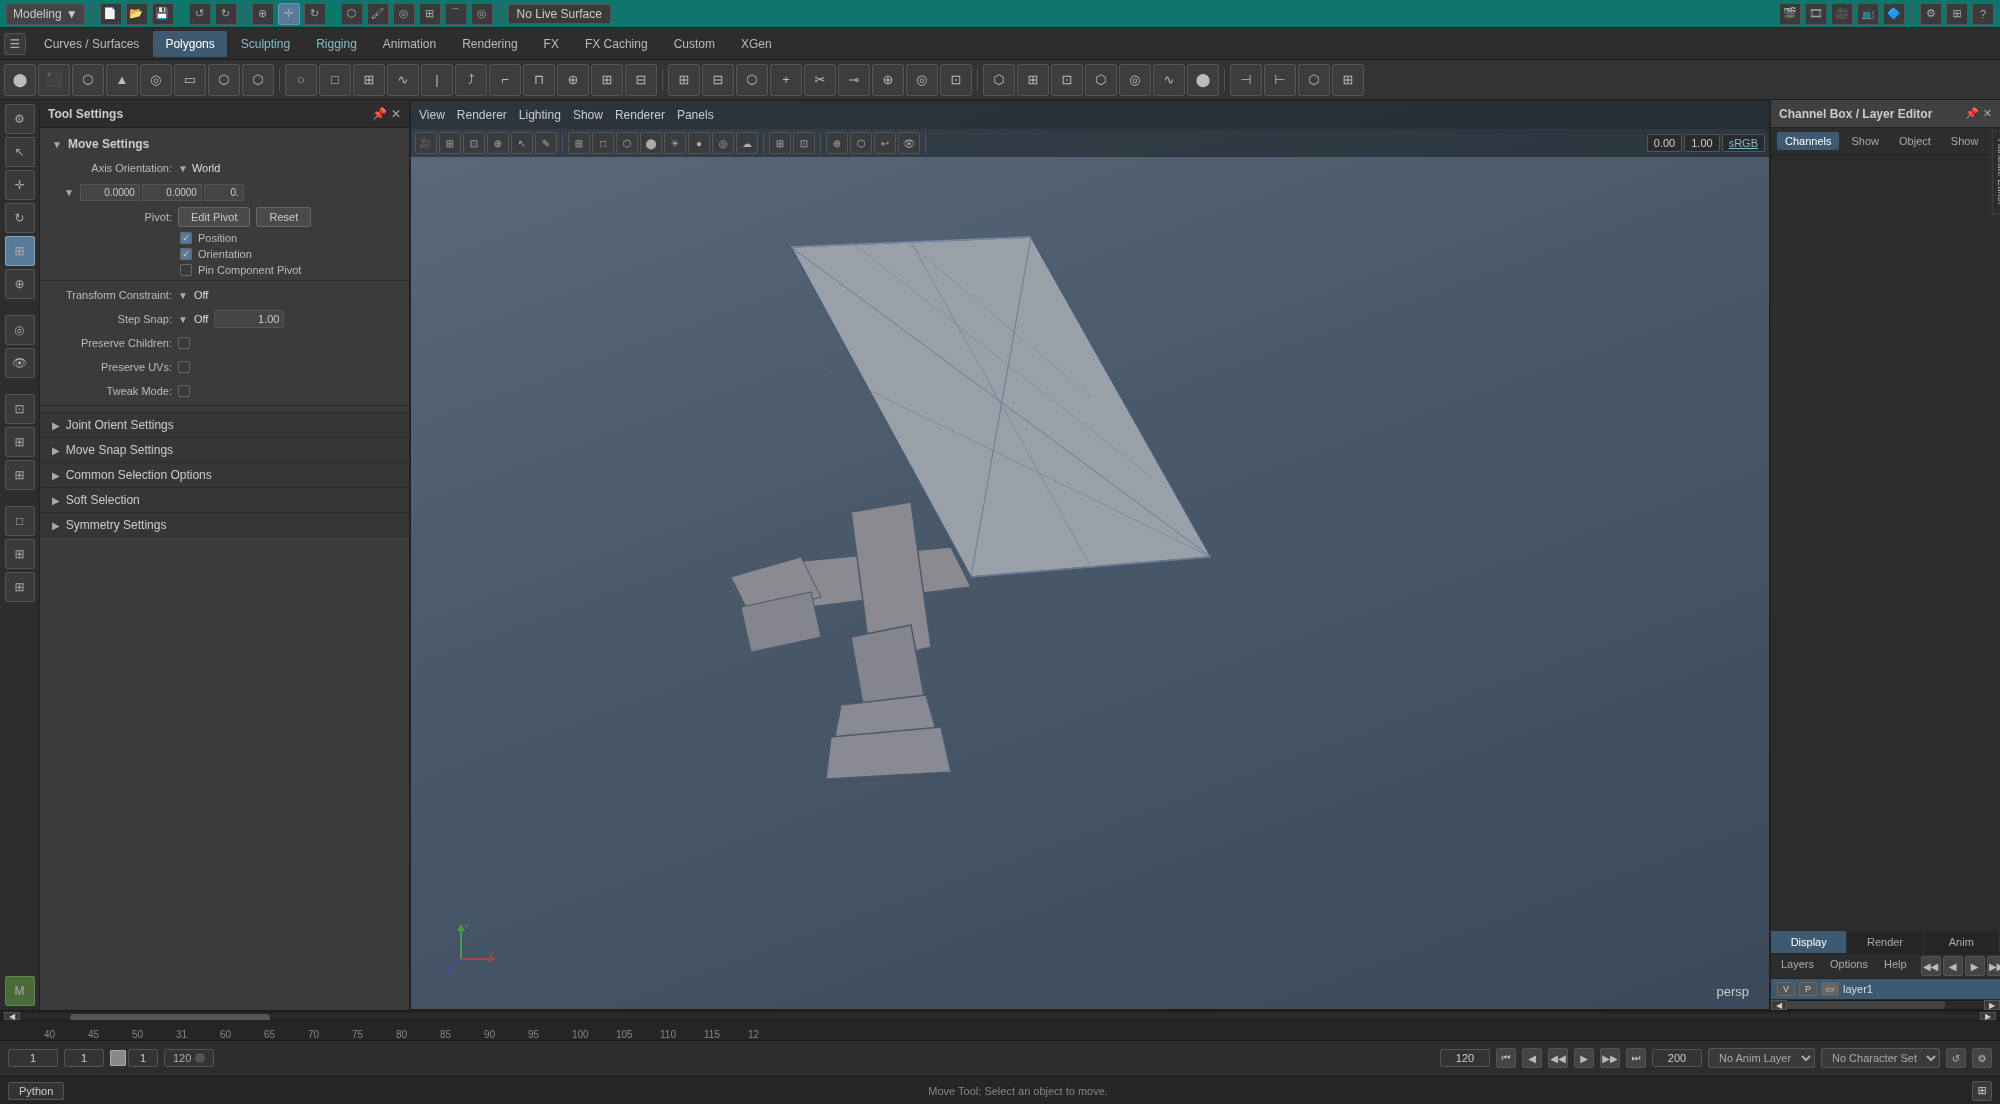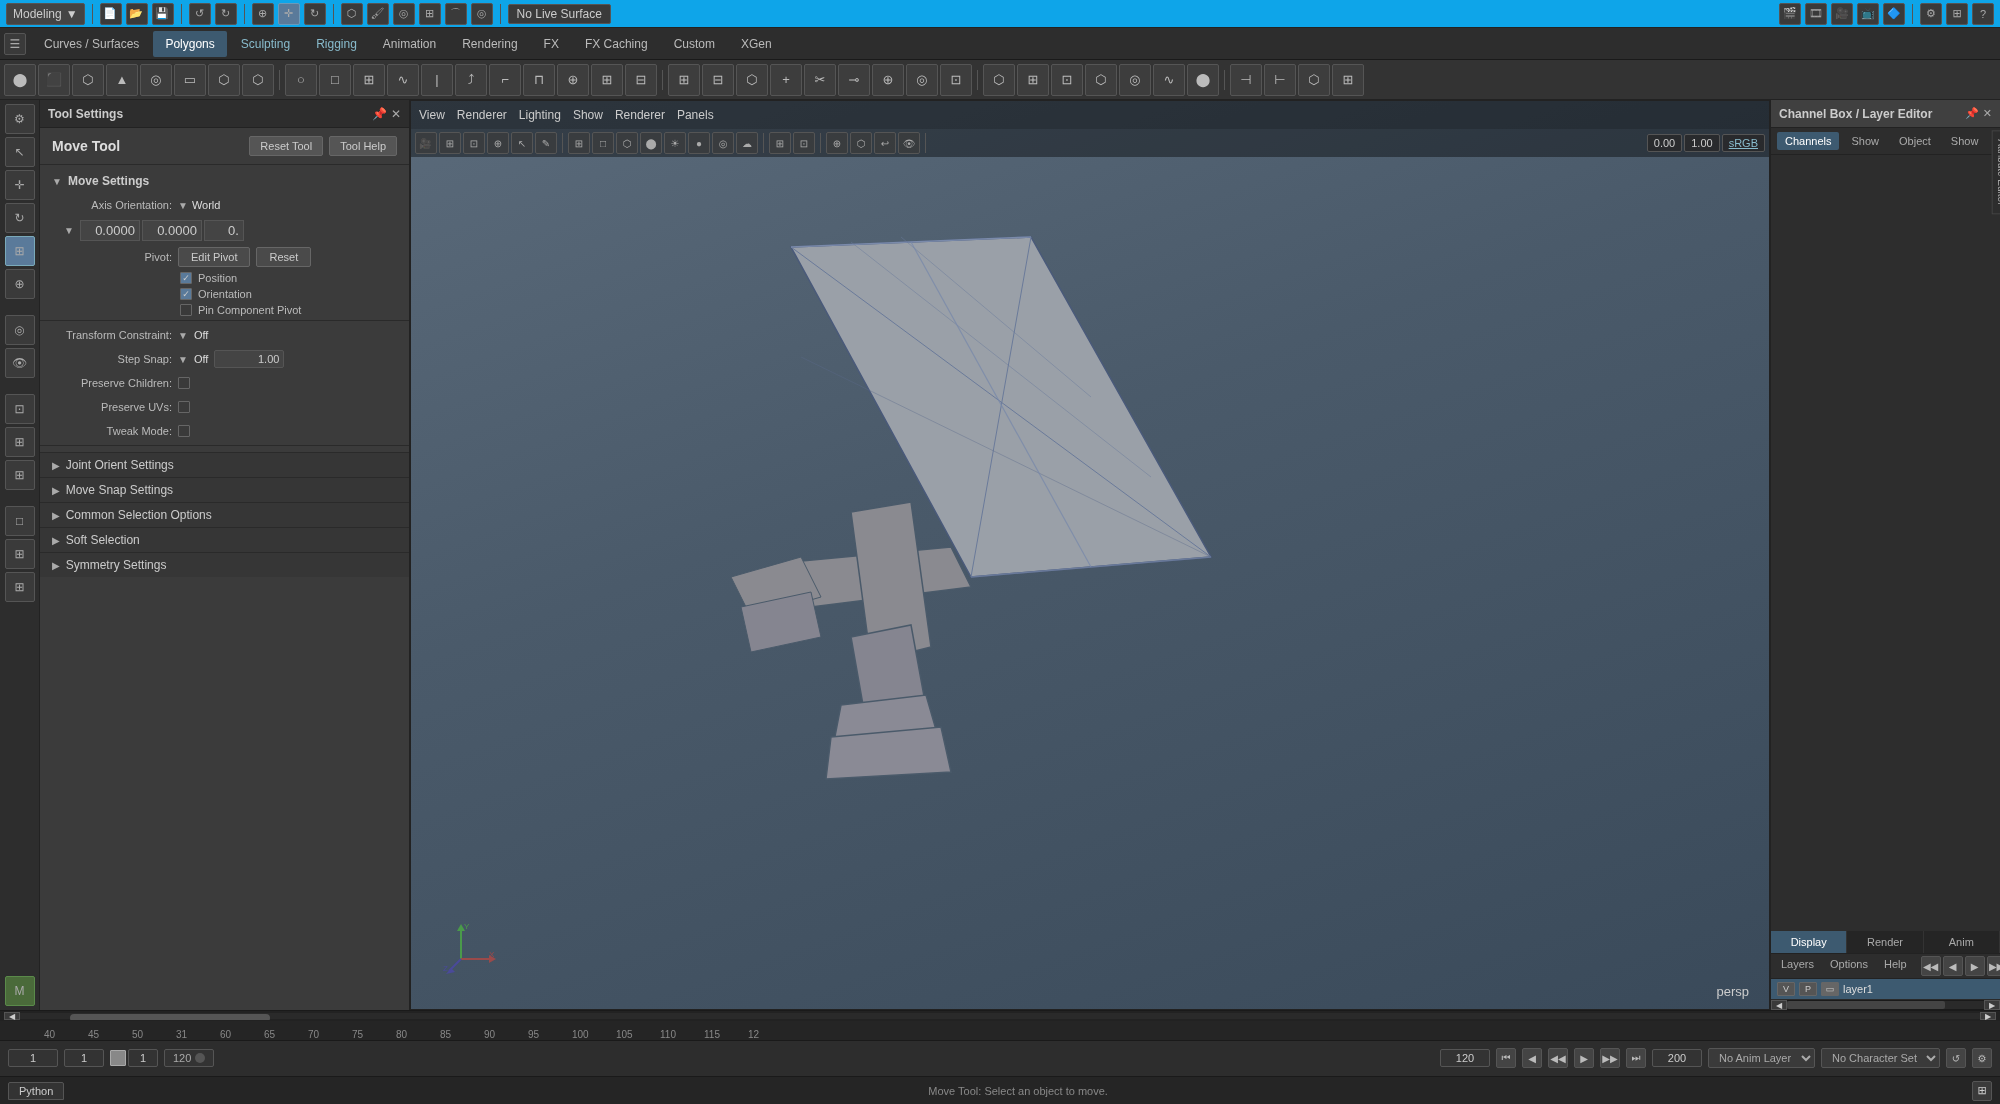--- a/index.html
+++ b/index.html
@@ -10,21 +10,21 @@
       font-family: 'Segoe UI', Arial, sans-serif;
       font-size: 12px;
       color: #ccc;
       overflow: hidden;
       user-select: none;
     }
 
     
     #top-menubar {
       height: 28px;
-      background: #0ea5e9;
+      background: #0f766e;
       display: flex;
       align-items: center;
       padding: 0 6px;
       gap: 4px;
       border-bottom: 1px solid #222;
     }
     .menu-dropdown {
       background: #444;
       border: 1px solid #555;
       color: #ccc;
@@ -580,21 +580,21 @@
     .small-checkbox.checked { background: #5a7a9a; }
 
     .three-inputs {
       display: flex;
       gap: 2px;
     }
     .coord-input {
       background: #444;
       border: 1px solid #555;
       color: #ccc;
-      font-size: 13px;
+      font-size: 10px;
       padding: 2px 4px;
       width: 60px;
       text-align: right;
     }
   </style>
 </head>
 <body>
 
 <div id="outer-wrapper">
 
@@ -743,27 +743,20 @@
 
     <div id="tool-settings-panel">
       <div class="panel-header">
         <span class="panel-title">Tool Settings</span>
         <div class="panel-header-icons">
           <span style="cursor:pointer;color:#aaa;font-size:12px;">📌</span>
           <span style="cursor:pointer;color:#aaa;font-size:12px;">✕</span>
         </div>
       </div>
 
-      <div class="tool-name-bar">
-        <span class="tool-name">Move Tool</span>
-        <div class="tool-action-btns">
-          <button class="tool-action-btn">Reset Tool</button>
-          <button class="tool-action-btn">Tool Help</button>
-        </div>
-      </div>
 
       <div class="settings-section">
 
         <div style="display:flex;align-items:center;padding:5px 12px;gap:6px;">
           <span style="color:#aaa;font-size:10px;">▼</span>
           <span style="color:#ccc;font-size:12px;font-weight:bold;">Move Settings</span>
         </div>
 
         <div class="settings-row">
           <span class="settings-label">Axis Orientation:</span>

